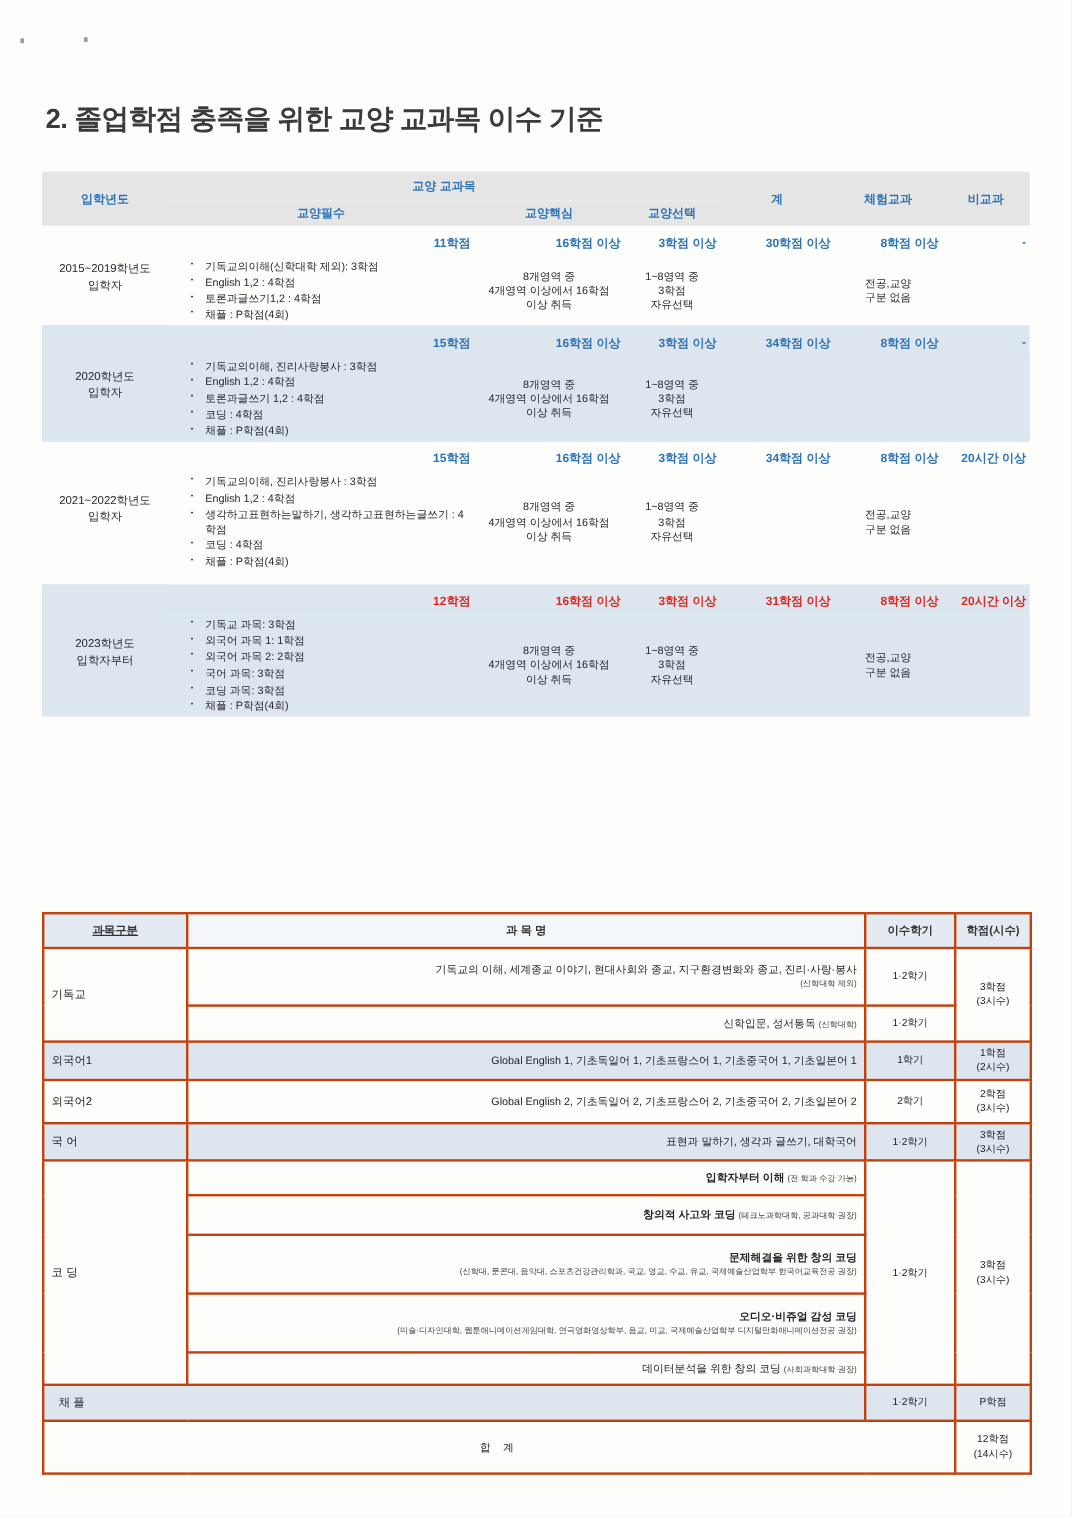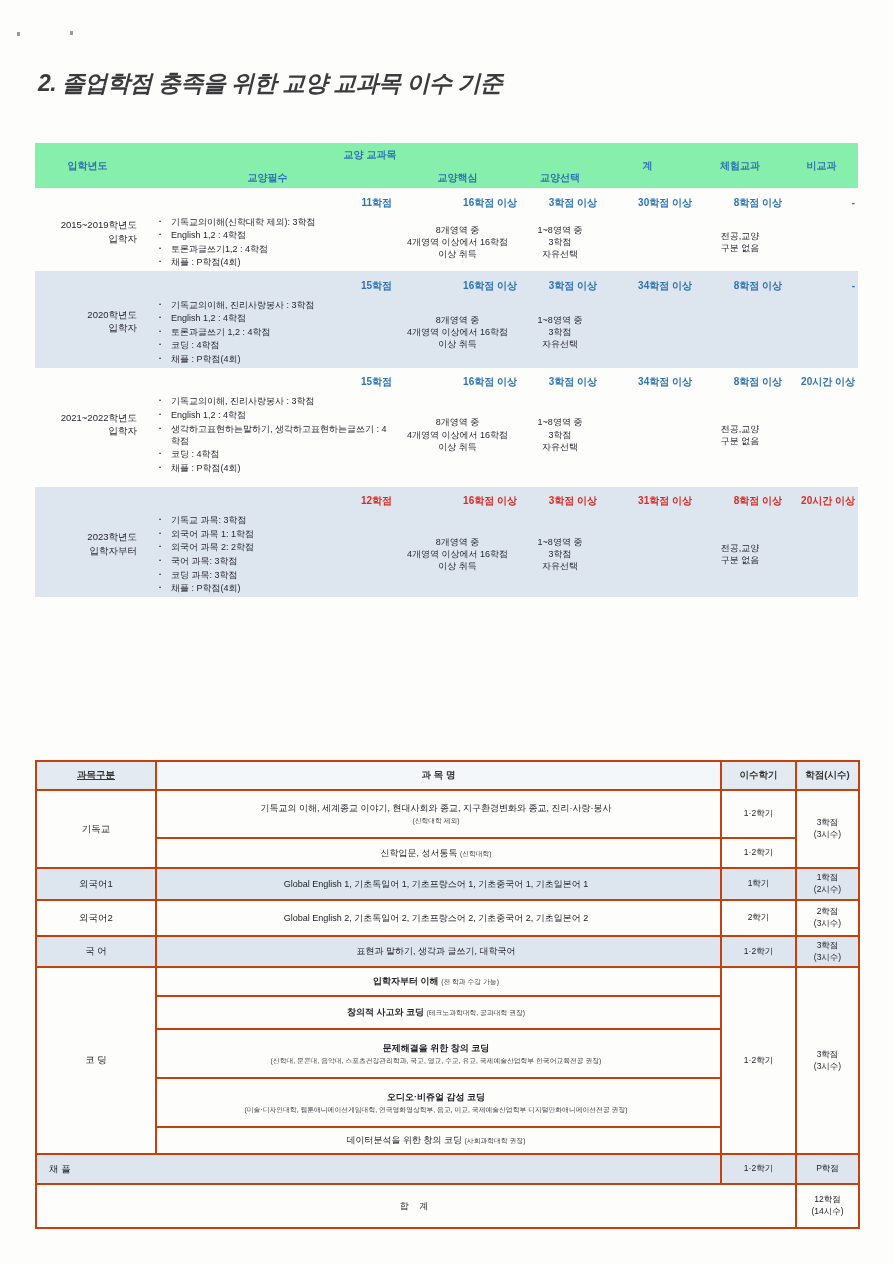--- a/index.html
+++ b/index.html
@@ -9,56 +9,56 @@
     margin:0 auto;overflow:hidden;
   }
   .speck{position:absolute;width:3px;height:4px;background:#9a9a9a;}
   .speck.s1{left:17px;top:32px;}
   .speck.s2{left:70px;top:31px;}
 
   .sec-title{
     position:absolute;left:38px;font-size:23px;font-weight:bold;color:#3b3b3d;
     letter-spacing:-0.5px;white-space:nowrap;
   }
-  #sec2-title{top:68px;font-style:italic;}
+  #sec2-title{top:84px;}
   #sec3-title{top:714px;}
 
   
   .t1{position:absolute;left:35px;top:143px;width:823px;border-collapse:collapse;table-layout:fixed;}
   .t1 th,.t1 td{padding:1px 3px;vertical-align:middle;}
   .t1 thead th{
-    background:#86efac;color:#2e74b5;font-weight:bold;font-size:10px;text-align:center;
+    background:#e5e5e5;color:#2e74b5;font-weight:bold;font-size:10px;text-align:center;
   }
   .t1 thead tr.h1 th{height:22px;}
   .t1 thead tr.h2 th{height:19px;}
   .band{background:#dde6ef;}
   .t1 .credits td{color:#2e74b5;font-weight:bold;font-size:10px;text-align:right;height:19px;padding-top:5px;}
   .t1 .red td{color:#d92b26;}
   .t1 .content td{font-size:9px;color:#26262e;text-align:center;line-height:1.35;}
-  .t1 td.year{font-size:9.5px;color:#26262e;font-weight:normal;line-height:1.4;white-space:pre-line;}
+  .t1 td.year{font-size:9.5px;text-align:center;color:#26262e;font-weight:normal;line-height:1.4;white-space:pre-line;}
   .t1 td.req{text-align:left;padding-left:18px;}
   .t1 .req ul{margin:0;padding:0;list-style:none;}
   .t1 .req li{position:relative;padding-left:13px;margin:1.5px 0;font-size:9px;color:#26262e;}
   .t1 .req li::before{content:"•";position:absolute;left:1px;top:1px;font-size:6px;color:#26262e;}
   .preline{white-space:pre-line;}
   .t1 .g1 .content td{height:46px;}
   .t1 .g2 .content td{height:62px;}
   .t1 .g3 .content td{height:76px;}
   .t1 .g4 .content td{height:78px;}
   .t1 tr.gap td{height:10px;background:#fdfdfc;padding:0;}
 
   
   .t2{position:absolute;left:35px;top:760px;width:823px;border-collapse:collapse;table-layout:fixed;
       border:2px solid #2f2f2f;}
   .t2 th,.t2 td{border:2px solid #c2410c;padding:2px 6px;vertical-align:middle;font-size:9px;color:#222228;}
   .t2 thead th{height:23px;text-align:center;font-weight:bold;font-size:9.5px;background:#e3eaf2;color:#333;}
   .t2 thead th.cat-h{text-decoration:underline;}
   .t2 thead th.course-h{background:#f4f7fa;text-align:center;}
-  .t2 td.cat{text-align:center;font-size:9.5px;}
-  .t2 td.course{text-align:center;padding-left:1px;line-height:1.35;}
+  .t2 td.cat{font-size:9.5px;}
+  .t2 td.course{text-align:right;padding-left:1px;line-height:1.35;}
   .t2 td.sem,.t2 td.credit{text-align:center;font-size:8.5px;white-space:pre-line;line-height:1.4;}
   .t2 .main{font-size:9px;color:#222228;}
   .t2 .bold{font-weight:bold;}
   .t2 .note{font-size:6.8px;color:#3c3c42;}
   .t2 .note.blockn{display:block;margin-top:2px;}
   .t2 tr.rc1 td{height:42px;}
   .t2 tr.rc2 td{height:24px;}
   .t2 tr.rf1 td{height:26px;}
   .t2 tr.rf2 td{height:30px;}
   .t2 tr.rk td{height:25px;}

